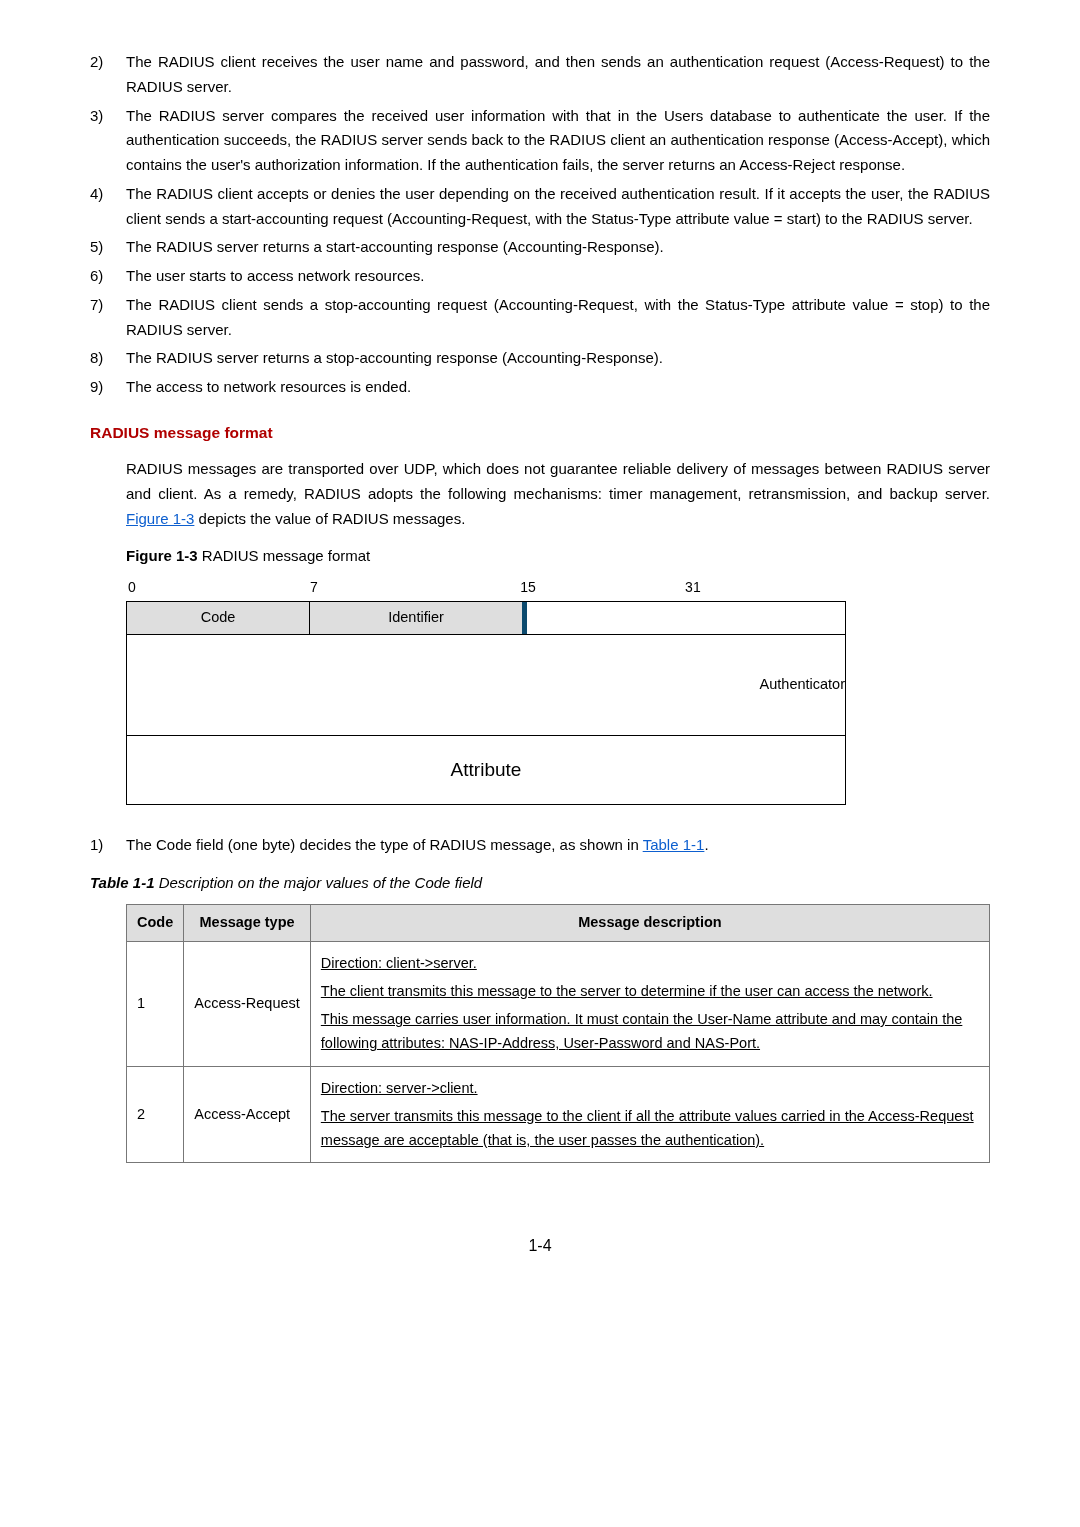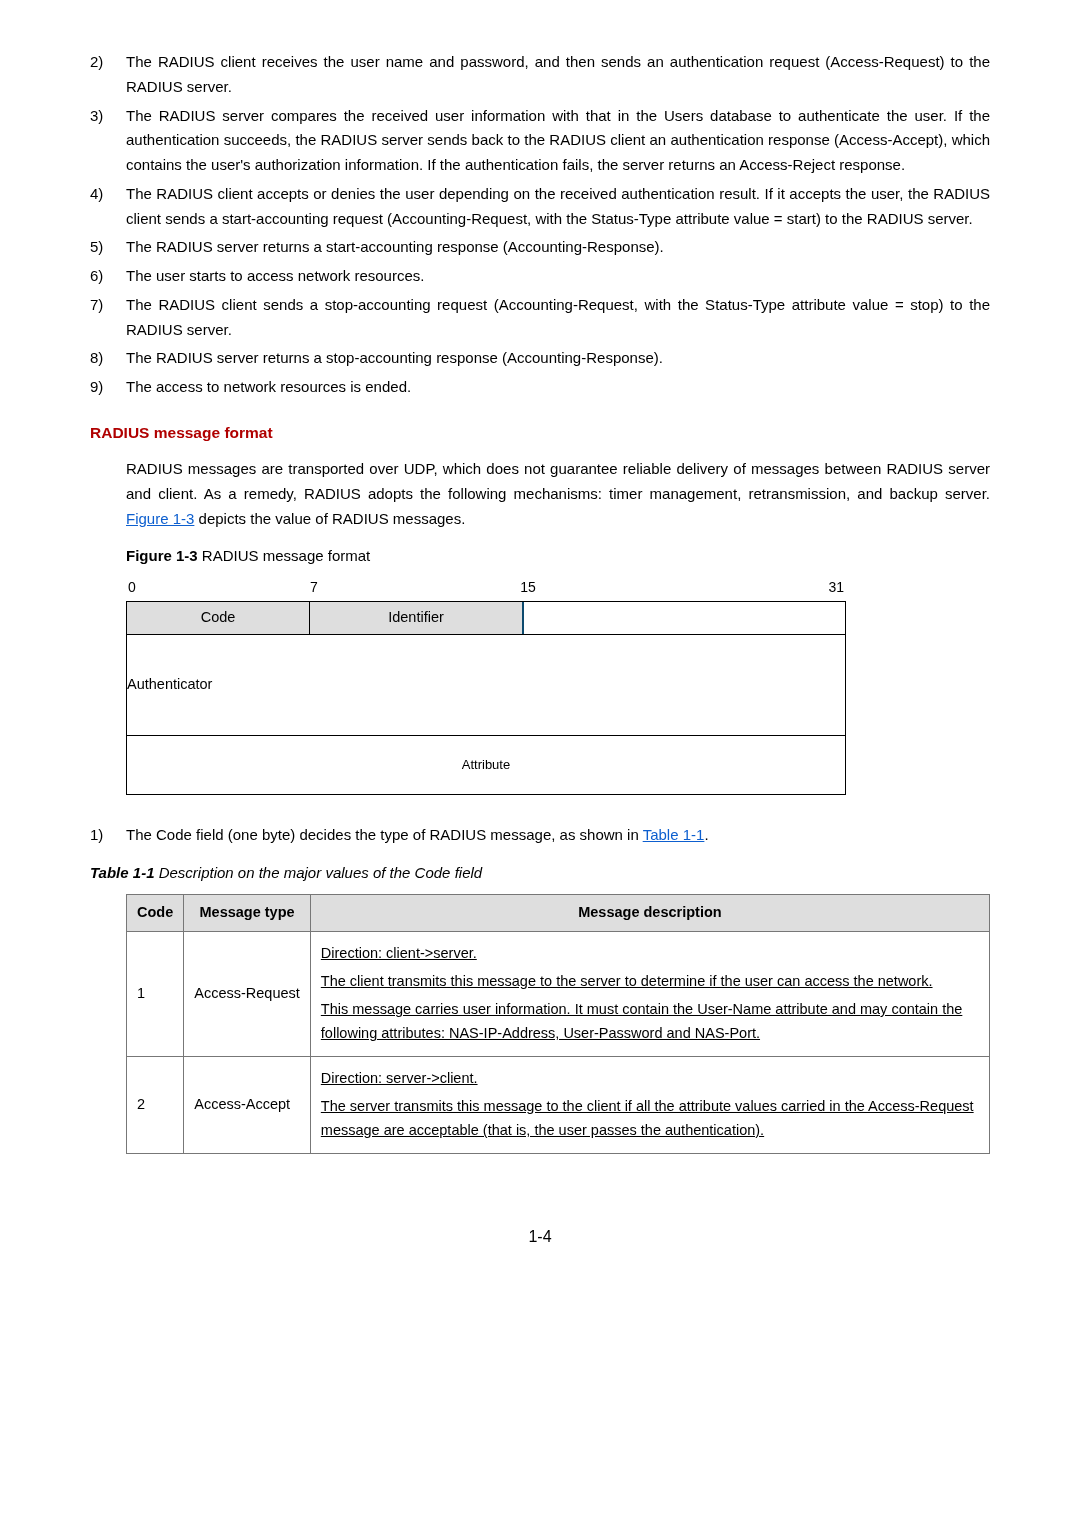--- a/index.html
+++ b/index.html
@@ -59,47 +59,47 @@
     margin-bottom: 28px;
   }
   .dg-scale {
     display: flex;
     font-size: 14px;
     padding: 0 2px 2px 2px;
   }
   .sc0 { flex: 0 0 0; }
   .sc7 { flex: 0 0 182px; }
   .sc15 { flex: 0 0 212px; }
-  .sc31 { flex: 1; text-align: right; }
+  .sc31 { flex: 1; text-align: center; }
   .dg-head {
     display: flex;
     border: 1px solid #000;
   }
   .dg-cell {
     background: #dedede;
     text-align: center;
     padding: 4px 0;
     font-size: 14.5px;
   }
   .cell-code { flex: 0 0 182px; border-right: 1px solid #000; }
-  .cell-id   { flex: 0 0 212px; border-right: 2px solid #0c4a6e; }
+  .cell-id   { flex: 0 0 212px; border-right: 5px solid #0c4a6e; }
   .cell-len  { flex: 1; }
   .dg-auth {
     border: 1px solid #000;
     border-top: none;
-    text-align: left;
+    text-align: right;
     padding: 38px 0;
     font-size: 14.5px;
   }
   .dg-attr {
     border: 1px solid #000;
     border-top: none;
     text-align: center;
     padding: 18px 0;
-    font-size: 13px;
+    font-size: 19px;
   }
   .tbl-caption {
     margin: 2px 0 8px 0;
     font-style: italic;
   }
   table.msg {
     border-collapse: collapse;
     width: 100%;
     margin-left: 36px;
     width: calc(100% - 36px);

